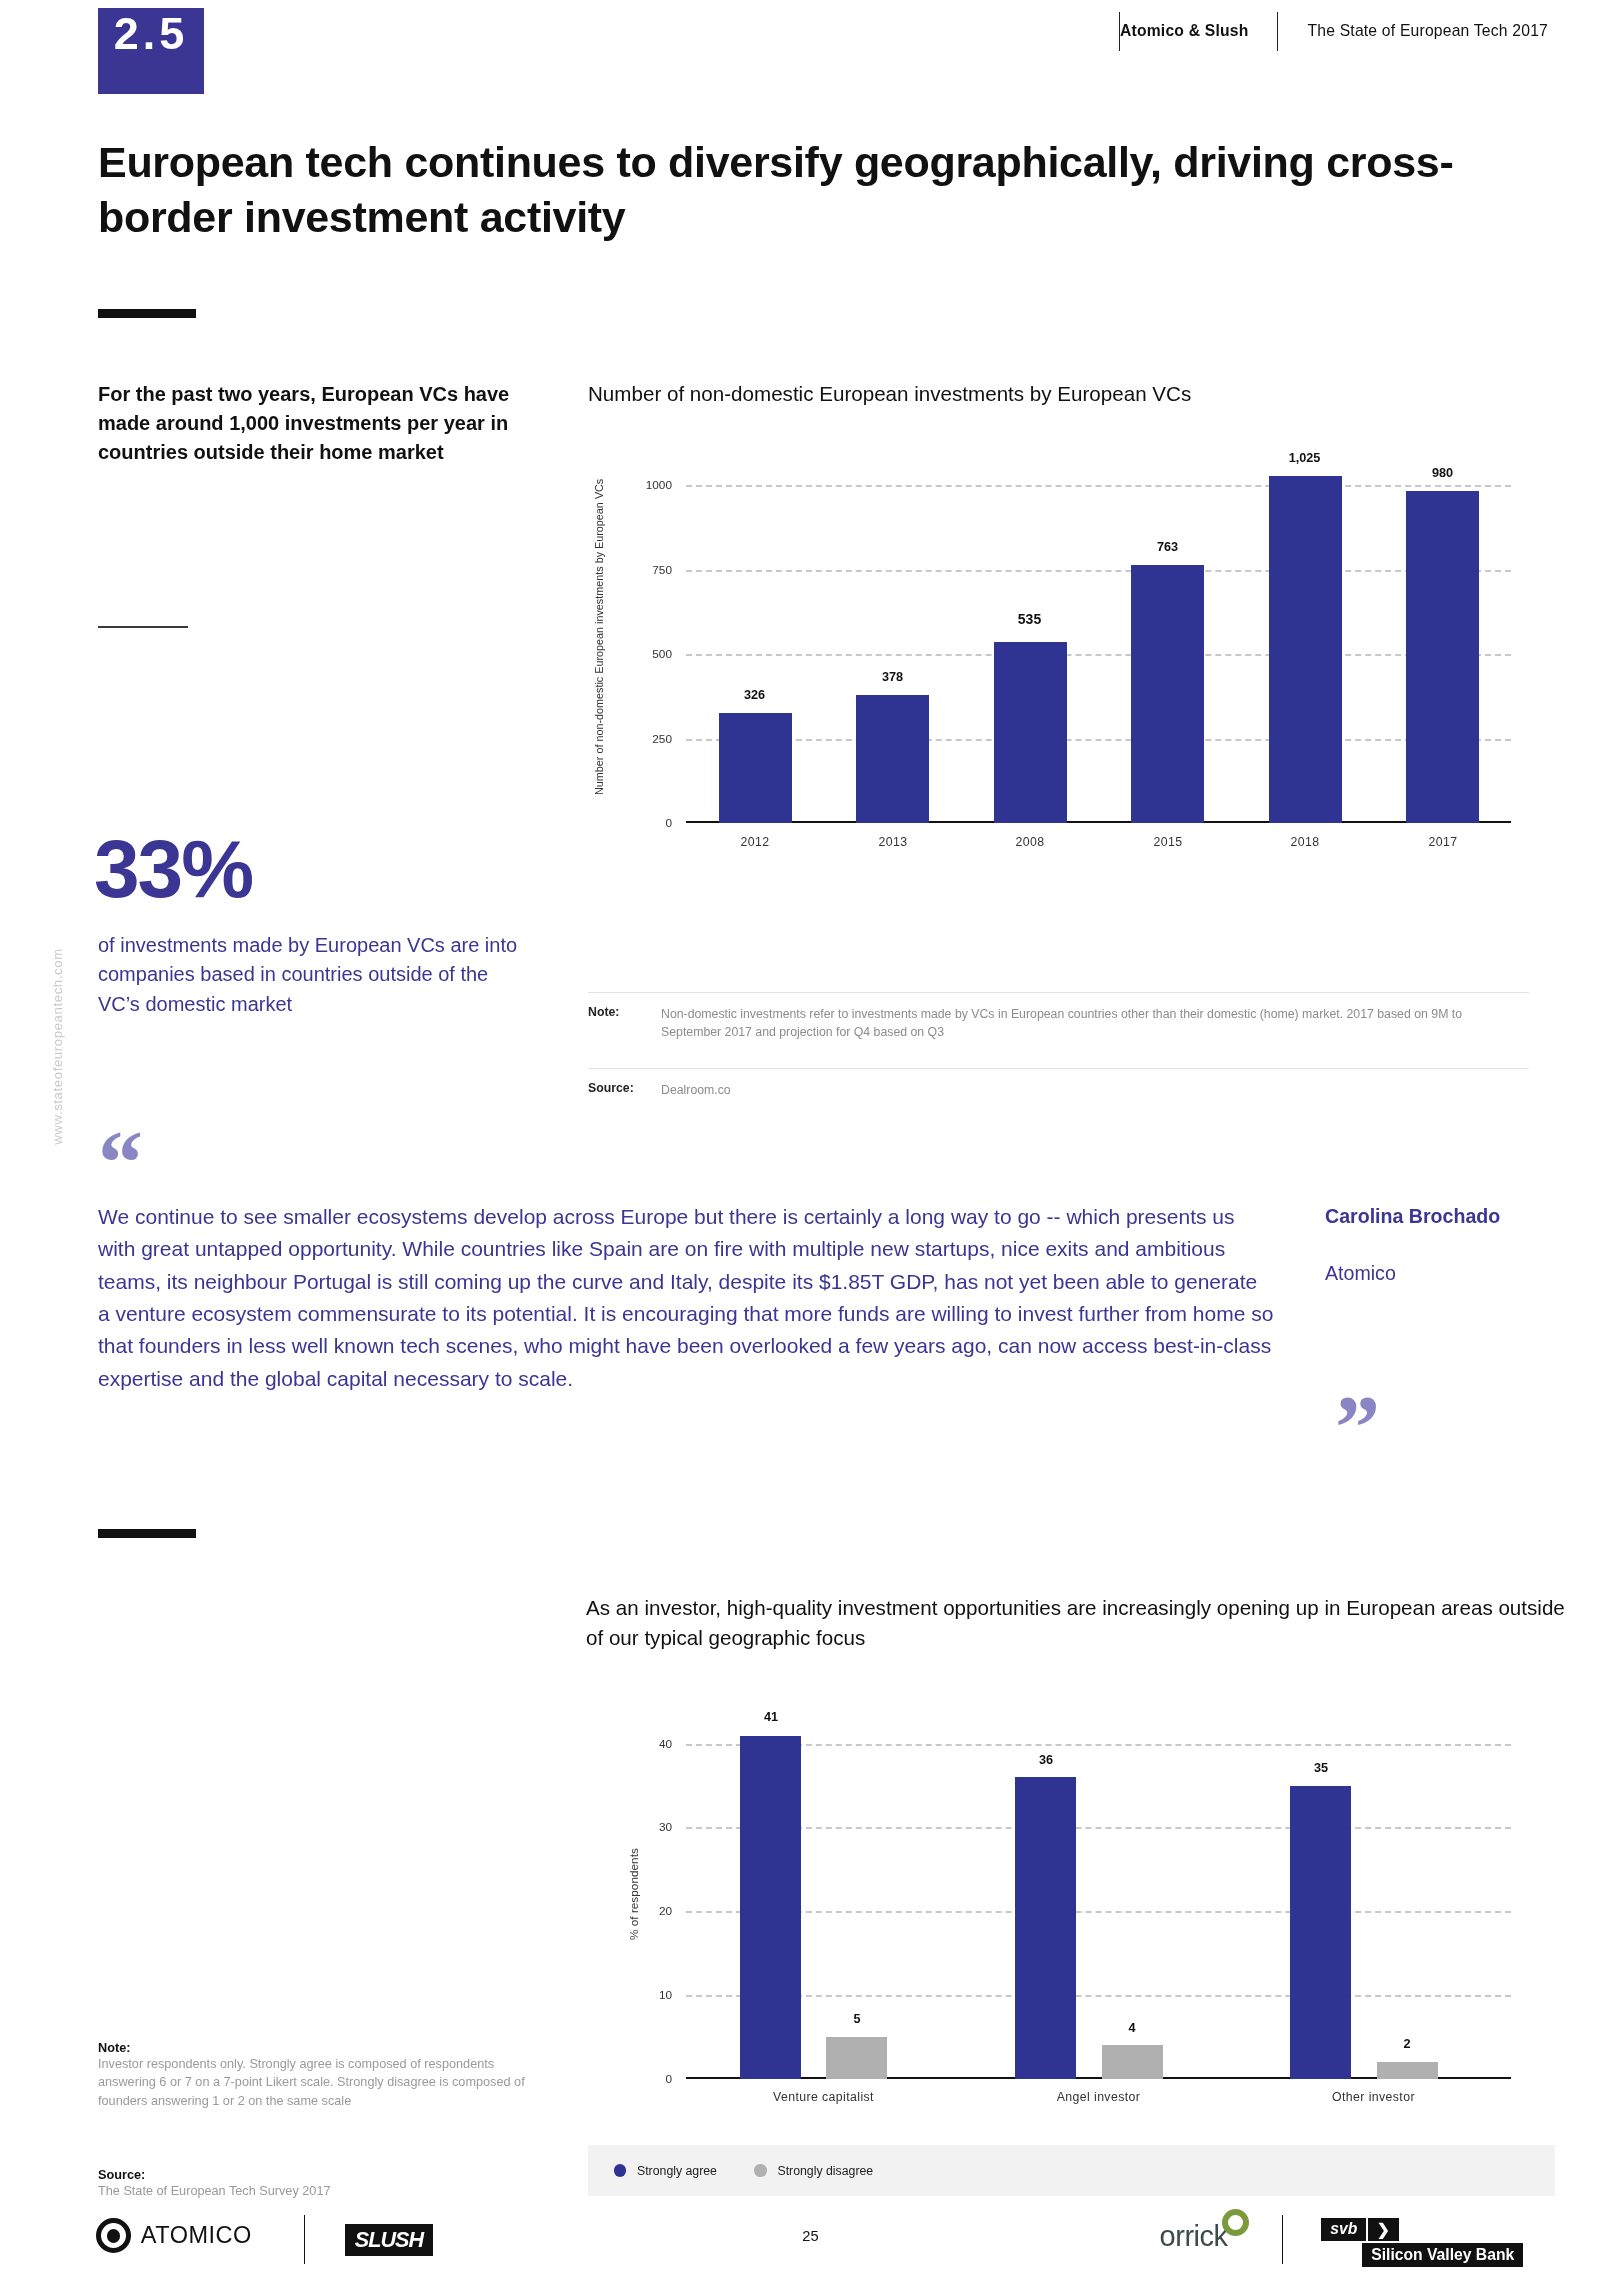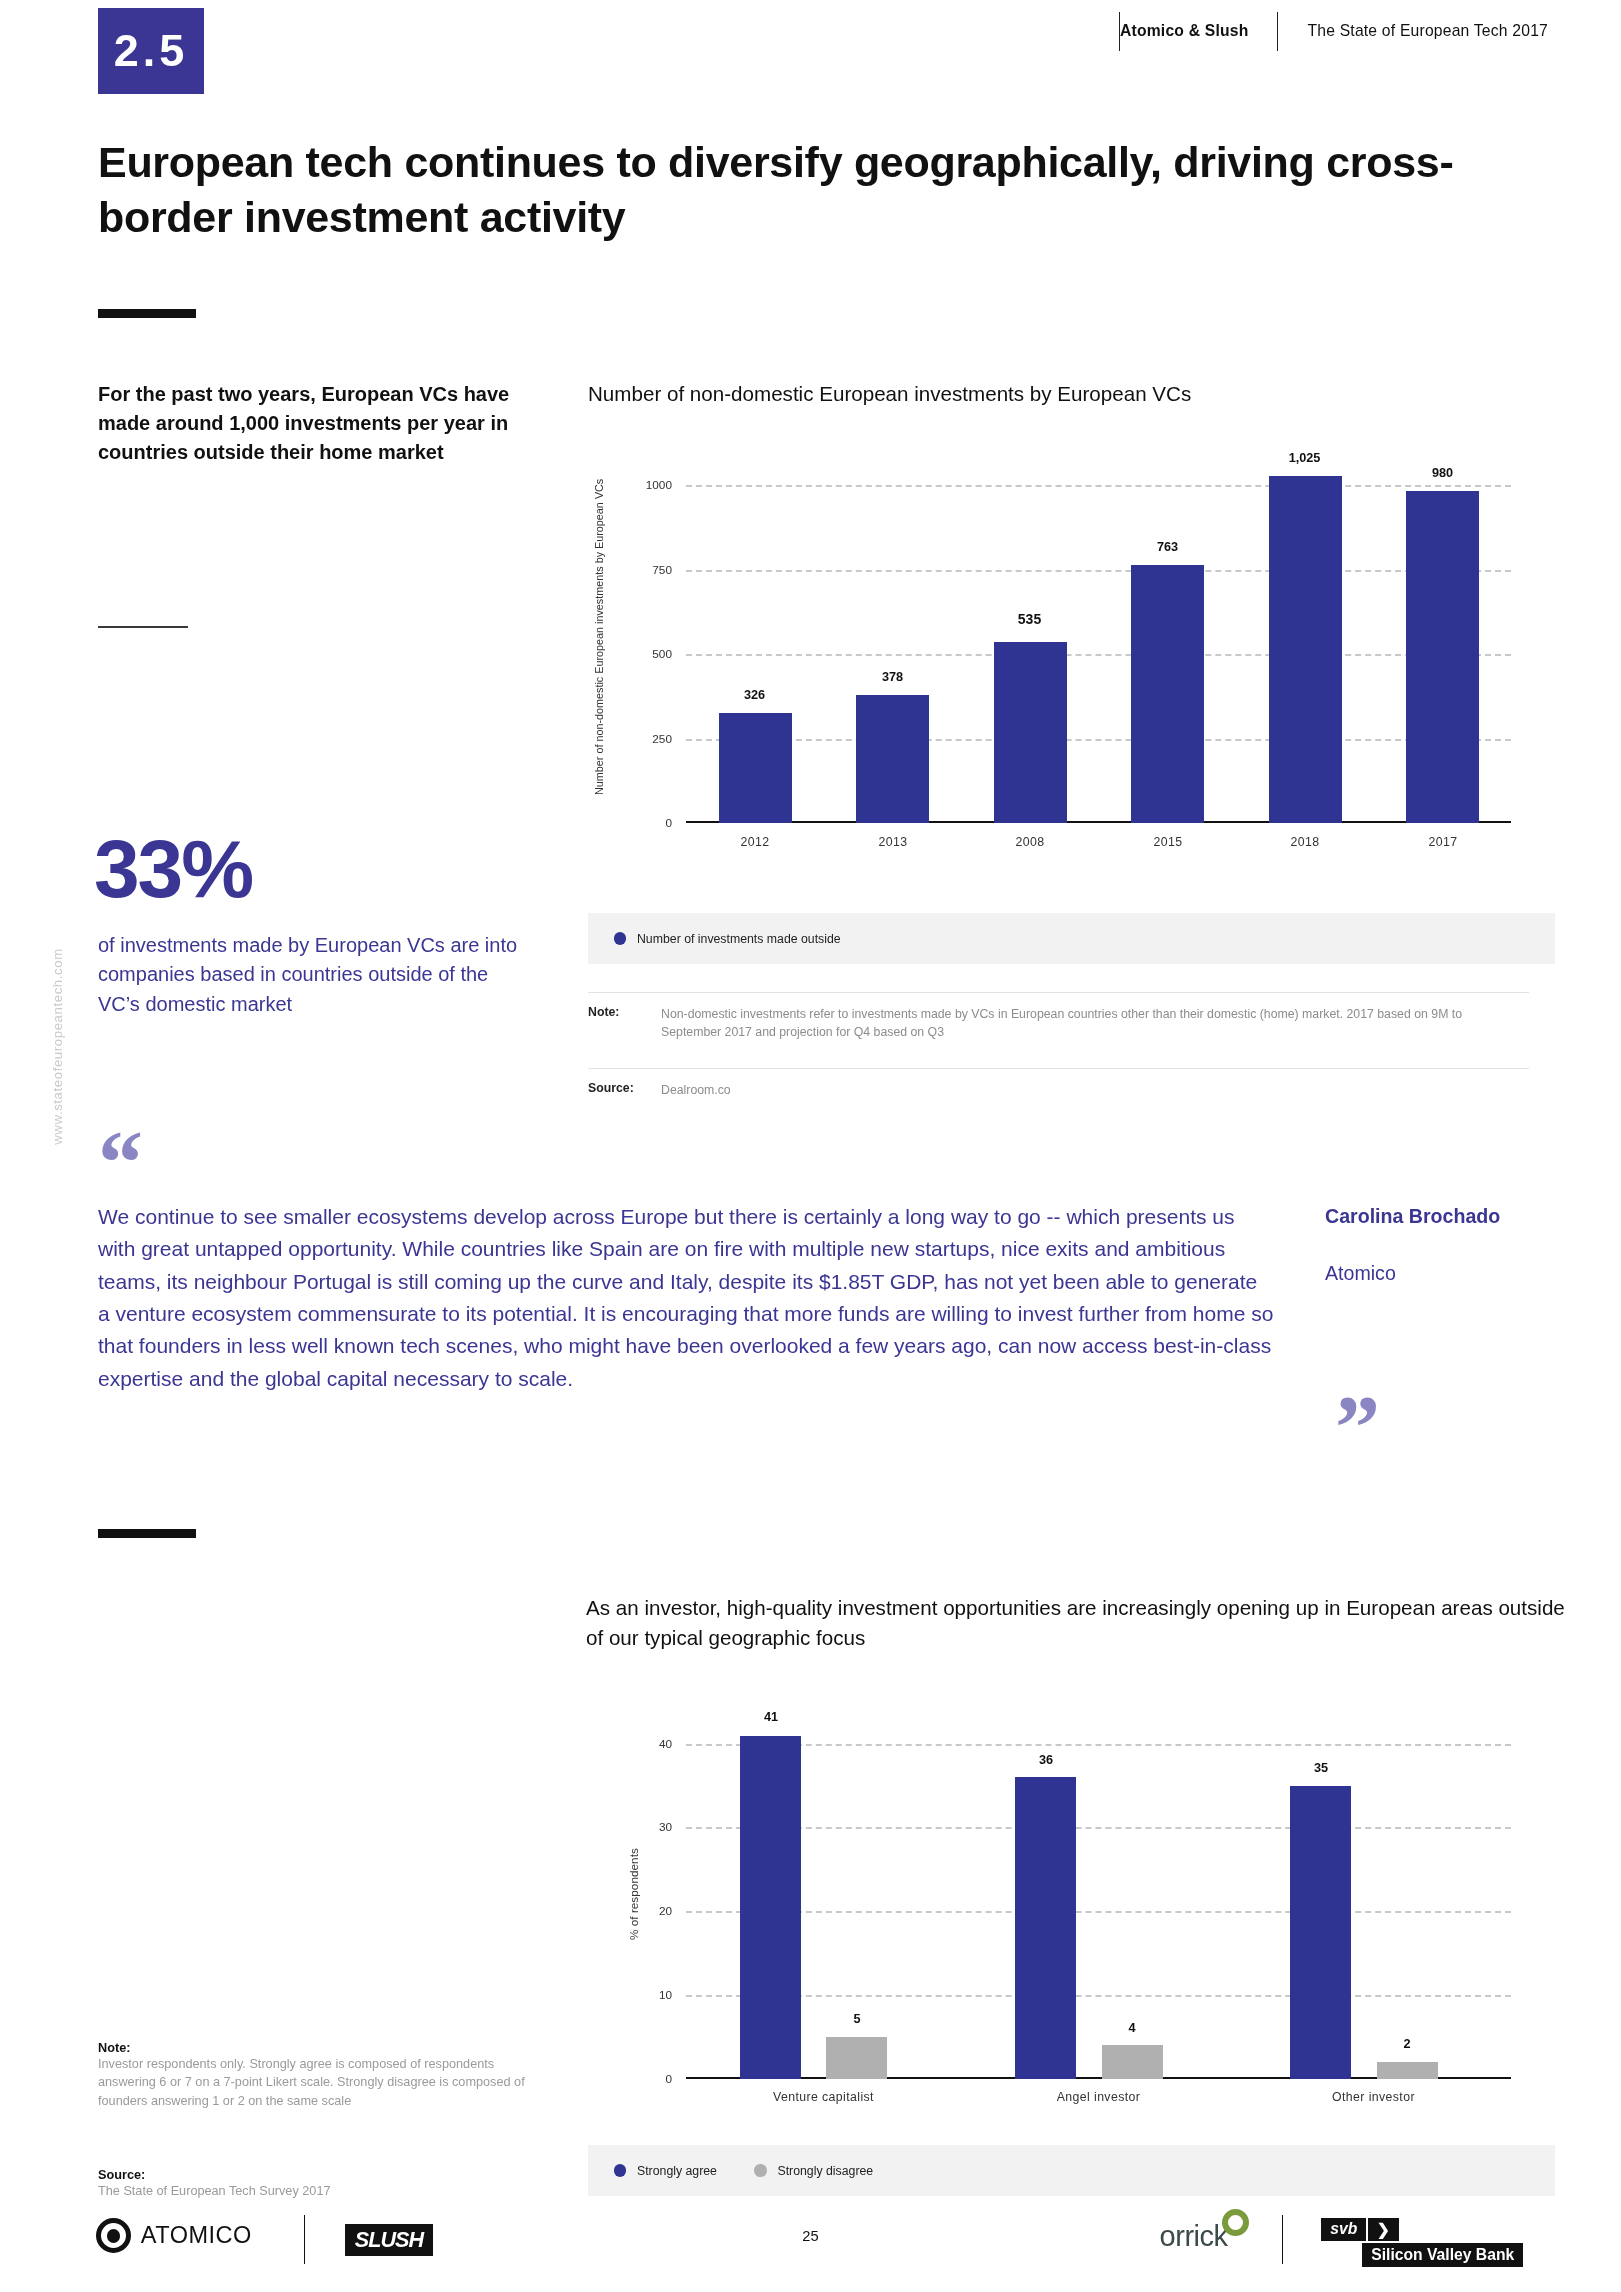--- a/index.html
+++ b/index.html
@@ -15,21 +15,21 @@
 
   
   .hdr{position:absolute;top:11.8px;left:0;right:0;height:39px;}
   .hdr-inner{position:absolute;right:73px;top:0;display:flex;align-items:center;gap:0;}
   .hdr-brand{font-size:15.7px;font-weight:bold;letter-spacing:0.2px;padding-right:29px;color:#111;}
   .hdr-div{width:1px;height:39px;background:#222;}
   .hdr-title{font-size:15.7px;padding-left:29px;color:#111;letter-spacing:0.2px;}
 
   
   .badge{position:absolute;left:98px;top:7.8px;width:106px;height:86px;background:#3b3693;
-         display:flex;align-items:center;justify-content:center;}
+         display:flex;align-items:flex-start;justify-content:center;}
   .badge span{color:#fff;font-size:45px;font-weight:bold;letter-spacing:3.9px;}
   .sect-title{position:absolute;left:98px;top:135px;width:1441px;
          font-size:43px;font-weight:bold;line-height:1.27;color:#111;letter-spacing:-0.3px;}
   .rule-black{position:absolute;left:98px;width:98px;height:8.8px;background:#111;}
   #rule1{top:309px;}
   #rule2{top:1529px;}
 
   
   .lead{position:absolute;left:98px;top:380px;width:451px;
         font-size:20px;font-weight:bold;line-height:1.45;color:#111;}
@@ -171,26 +171,20 @@
         <div class="xcat" style="left: 413px; width: 138px; top: 384px; font-size: 12.3px;">2015</div>
         <div class="bar" style="left: 583px; width: 73px; height: 347px; background: rgb(47, 51, 145);"></div>
         <div class="bar-lbl" style="left: 553px; width: 131px; top: -0.1px; font-size: 12.7px;">1,025</div>
         <div class="xcat" style="left: 550px; width: 138px; top: 384px; font-size: 12.3px;">2018</div>
         <div class="bar" style="left: 720px; width: 73px; height: 332px; background: rgb(47, 51, 145);"></div>
         <div class="bar-lbl" style="left: 691px; width: 131px; top: 15px; font-size: 12.7px;">980</div>
         <div class="xcat" style="left: 688px; width: 138px; top: 384px; font-size: 12.3px;">2017</div>
       </div>
     </div>
 
-  <div class="legend" id="legend1" style="left:588px;top:913px;width:941px;height:51px;">
-      <div class="lg-item">
-        <span class="dot" style="background: rgb(47, 51, 145);"></span>
-        <span>Number of investments made outside</span>
-      </div>
-    </div>
 
   <div class="noterow" id="note1" style="left:588px;top:992px;width:941px;">
     <div class="note-k">Note:</div>
     <div class="note-v" style="width:843px">Non-domestic investments refer to investments made by VCs in European countries other than their domestic (home) market. 2017 based on 9M to September 2017 and projection for Q4 based on Q3</div>
   </div>
   <div class="noterow" id="src1" style="left:588px;top:1068px;width:941px;">
     <div class="note-k">Source:</div>
     <div class="note-v">Dealroom.co</div>
   </div>
 

